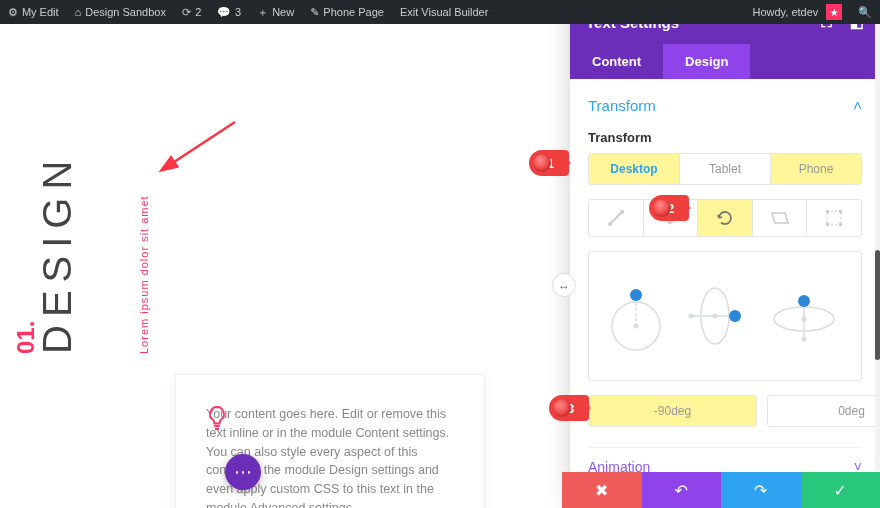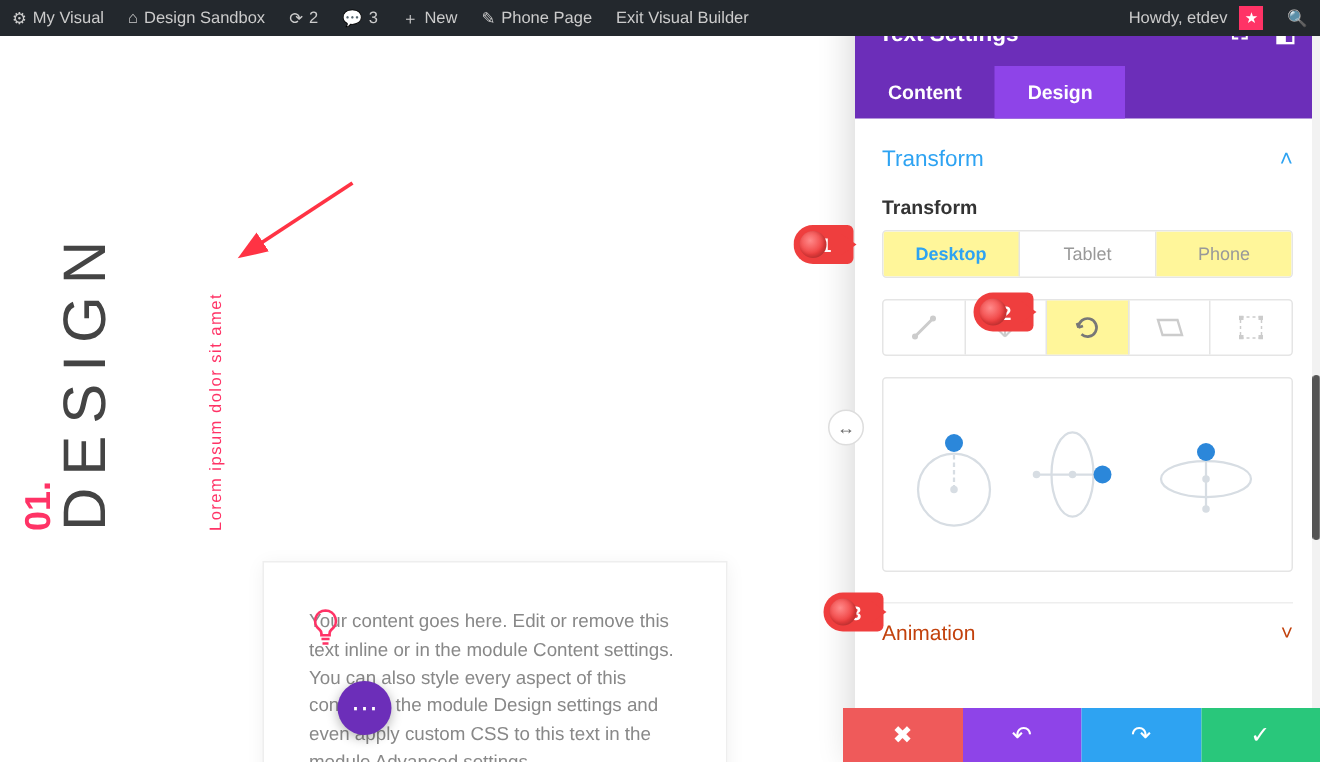--- a/index.html
+++ b/index.html
@@ -49,21 +49,21 @@
   .transform-icons { display: flex; border: 1px solid #e5e5e5; border-radius: 3px; margin-bottom: 14px; }
   .ticon { flex: 1; height: 36px; display: flex; align-items: center; justify-content: center; border-right: 1px solid #e5e5e5; cursor: pointer; color: #bbb; }
   .ticon:last-child { border-right: none; }
   .ticon.hl-yellow { color: #888; }
 
   .preview-box { border: 1px solid #e5e5e5; border-radius: 3px; height: 130px; display: flex; align-items: center; justify-content: space-around; padding: 10px; margin-bottom: 14px; }
 
   .value-row { display: flex; gap: 10px; }
   .vinput { flex: 1; border: 1px solid #e5e5e5; border-radius: 3px; padding: 8px 6px; text-align: center; font-size: 12px; color: #999; }
 
-  .anim-row { display: flex; align-items: center; justify-content: space-between; border-top: 1px solid #eee; padding: 11px 0 0; margin-top: 20px; color: #c2410c; font-size: 14px; }
+  .anim-row { display: flex; align-items: center; justify-content: space-between; border-top: 1px solid #eee; padding: 11px 0 0; margin-top: 20px; color: #8b5cf6; font-size: 14px; }
 
   .panel-footer { position: absolute; bottom: 0; left: 0; right: 0; height: 36px; display: flex; margin-left: -8px; }
   .fbtn { flex: 1; display: flex; align-items: center; justify-content: center; color: #fff; cursor: pointer; }
   .f-red { background: #ef5a5a; }
   .f-purple { background: #8e44e8; }
   .f-blue { background: #2ea3f2; }
   .f-green { background: #29c77b; }
 
   
   .callout { position: absolute; width: 40px; height: 26px; background: #ef3e3e; border-radius: 13px 4px 4px 13px; color: #fff; font-weight: 700; font-size: 13px; display: flex; align-items: center; padding-left: 18px; z-index: 10; }
@@ -74,21 +74,21 @@
 
   .scroll-handle { position: absolute; right: 0; top: 24px; bottom: 36px; width: 5px; background: #f2f2f2; }
   .scroll-thumb { position: absolute; right: 0; top: 250px; width: 5px; height: 110px; background: #555; border-radius: 3px; }
 </style>
 </head>
 <body>
 
 <div class="admin-bar">
   <div class="admin-item">
     <span>⚙</span>
-    <span>My Visual</span>
+    <span>My Edit</span>
   </div>
   <div class="admin-item">
     <span>⌂</span>
     <span>Design Sandbox</span>
   </div>
   <div class="admin-item">
     <span>⟳</span>
     <span>2</span>
   </div>
   <div class="admin-item">
@@ -224,20 +224,25 @@
         </svg>
       <svg width="80" height="90">
           <ellipse cx="40" cy="48" rx="30" ry="12" fill="none" stroke="#d7dde3" stroke-width="1.5"></ellipse>
           <line x1="40" y1="28" x2="40" y2="68" stroke="#d7dde3" stroke-width="1.5"></line>
           <circle cx="40" cy="68" r="2.5" fill="#d7dde3"></circle>
           <circle cx="40" cy="48" r="2.5" fill="#d7dde3"></circle>
           <circle cx="40" cy="30" r="6" fill="#2b87da"></circle>
         </svg>
     </div>
 
+    <div class="value-row">
+      <input class="vinput hl-yellow" value="-90deg" style="">
+      <input class="vinput" value="0deg" style="">
+
+    </div>
 
     <div class="anim-row">
       <span>Animation</span>
       <span>˅</span>
     </div>
   </div>
 
   <div class="panel-footer">
     <div class="fbtn f-red">
         <span>✖</span>

